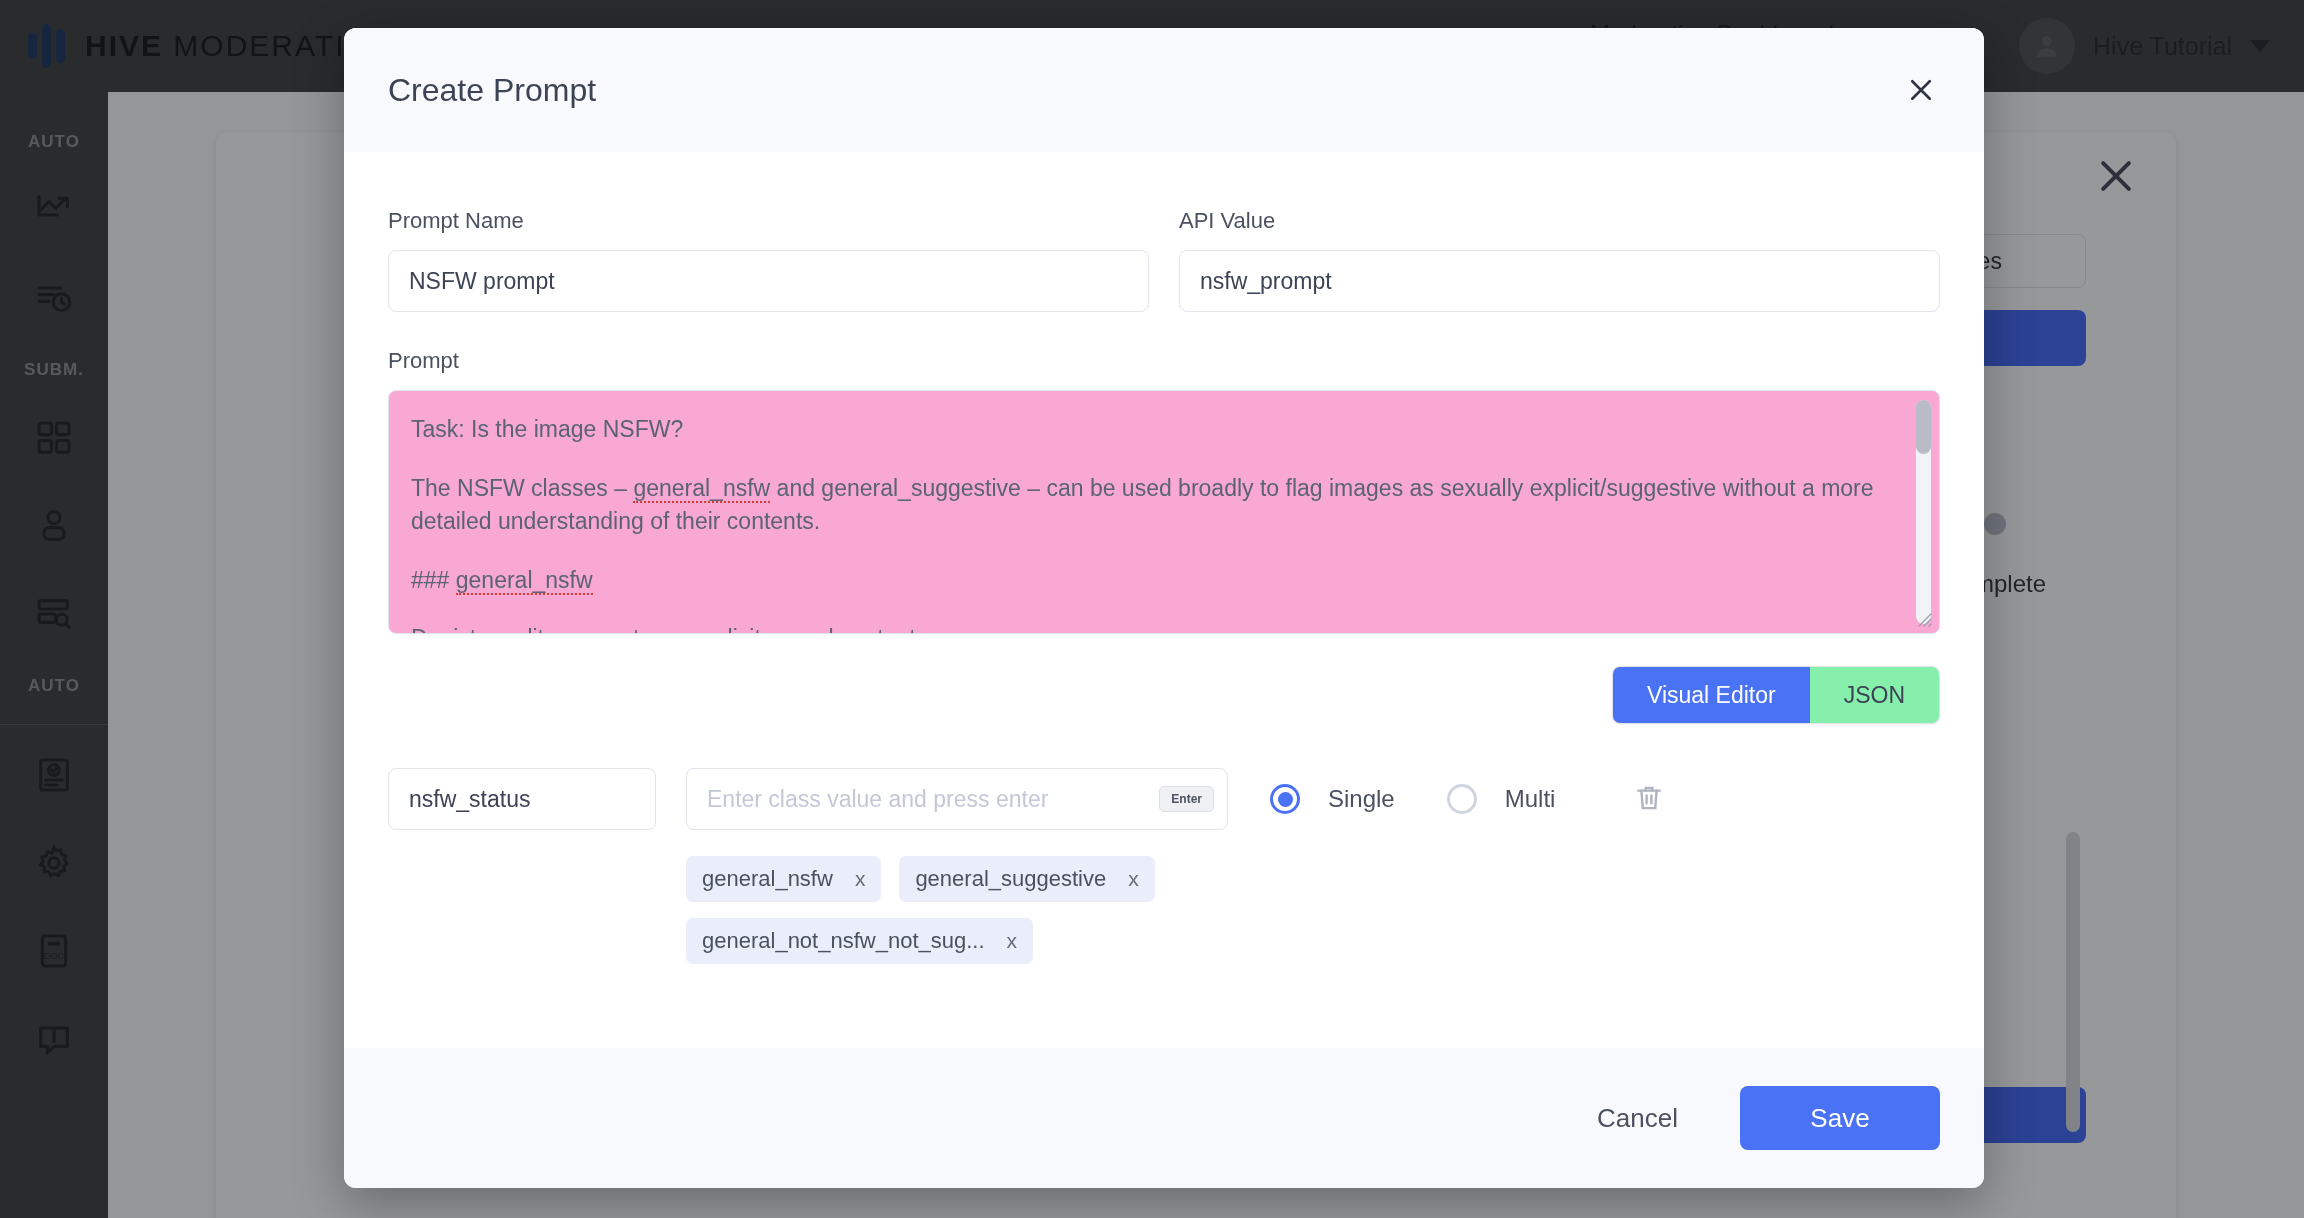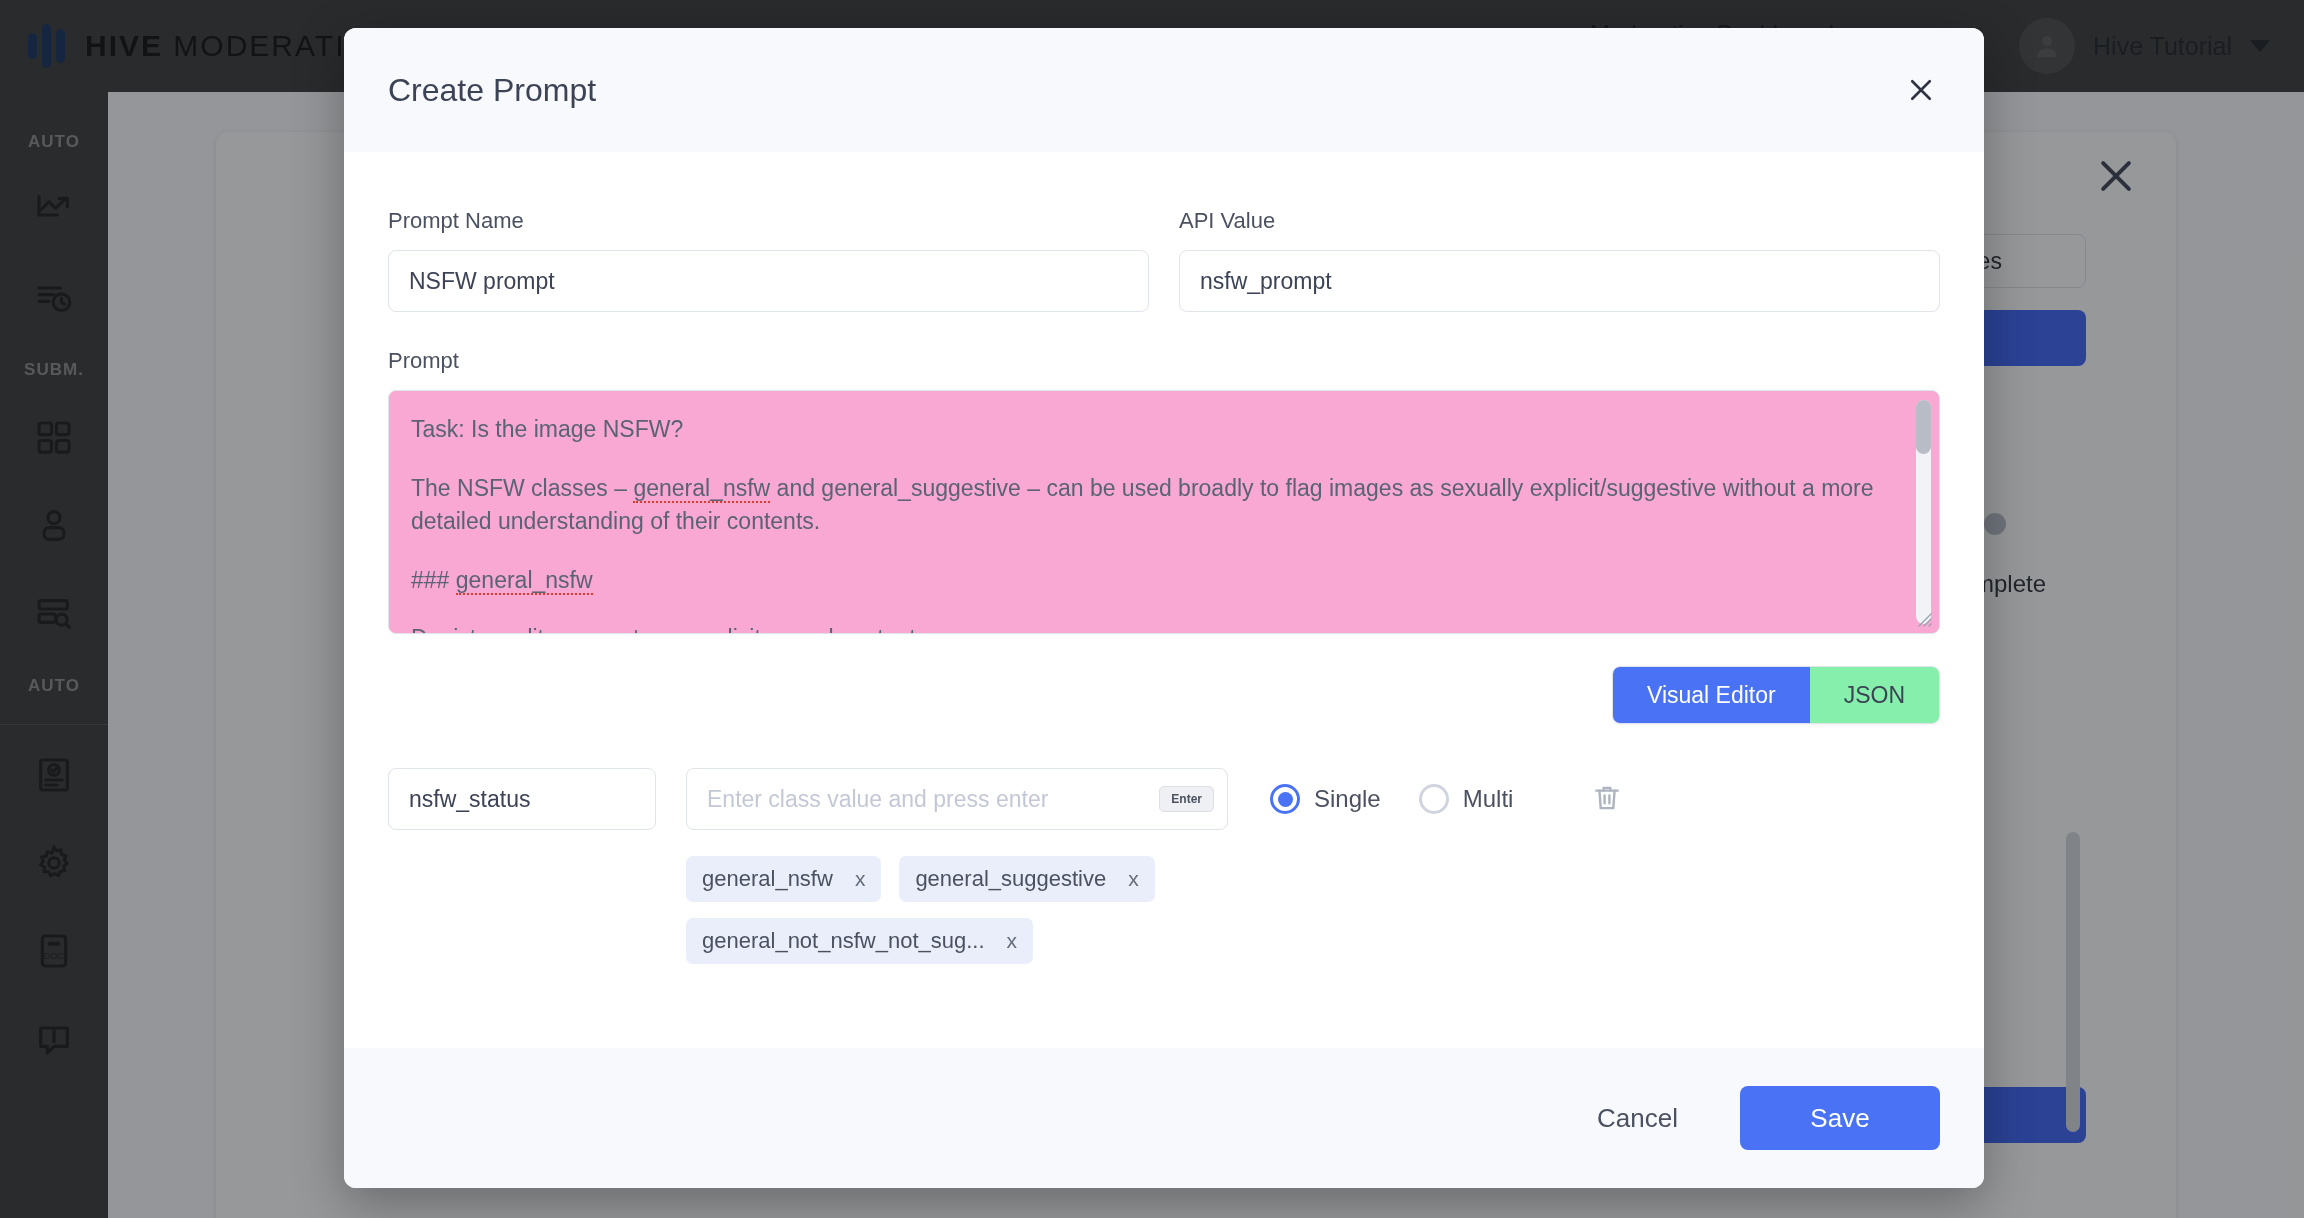--- a/index.html
+++ b/index.html
@@ -174,21 +174,21 @@
     width: 100%; height: 62px; border: 1px solid #dfe3ea; border-radius: 8px;
     font-size: 23px; color: #3c4355; padding: 0 92px 0 20px; background: #fff;
     font-family: "Liberation Sans", sans-serif;
   }
   .cls-val::placeholder { color: #c3c8d6; }
   .enter-badge {
     position: absolute; right: 14px; top: 50%; transform: translateY(-50%);
     background: #eef0f4; border: 1px solid #dcdfe6; border-radius: 5px;
     font-size: 12px; color: #4b5160; padding: 5px 11px; font-weight: 600;
   }
-  .radio-group { display: flex; align-items: center; margin-left: 42px; gap: 14px; }
+  .radio-group { display: flex; align-items: center; margin-left: 42px; gap: 28px; }
   .radio { width: 30px; height: 30px; border-radius: 50%; border: 3px solid #4a72f5;
            display: flex; align-items: center; justify-content: center; }
   .radio.off { border-color: #cfd4df; }
   .radio i { width: 15px; height: 15px; border-radius: 50%; background: #4a72f5; display: block; }
   .radio-label { font-size: 24px; color: #4b5160; margin-right: 24px; }
   .trash { margin-left: 54px; width: 36px; height: 36px; }
   .trash svg { width: 32px; height: 34px; }
 
   .chips { margin-top: 26px; padding-left: 298px; width: 100%; }
   .chips-line { display: flex; gap: 18px; margin-bottom: 16px; }

